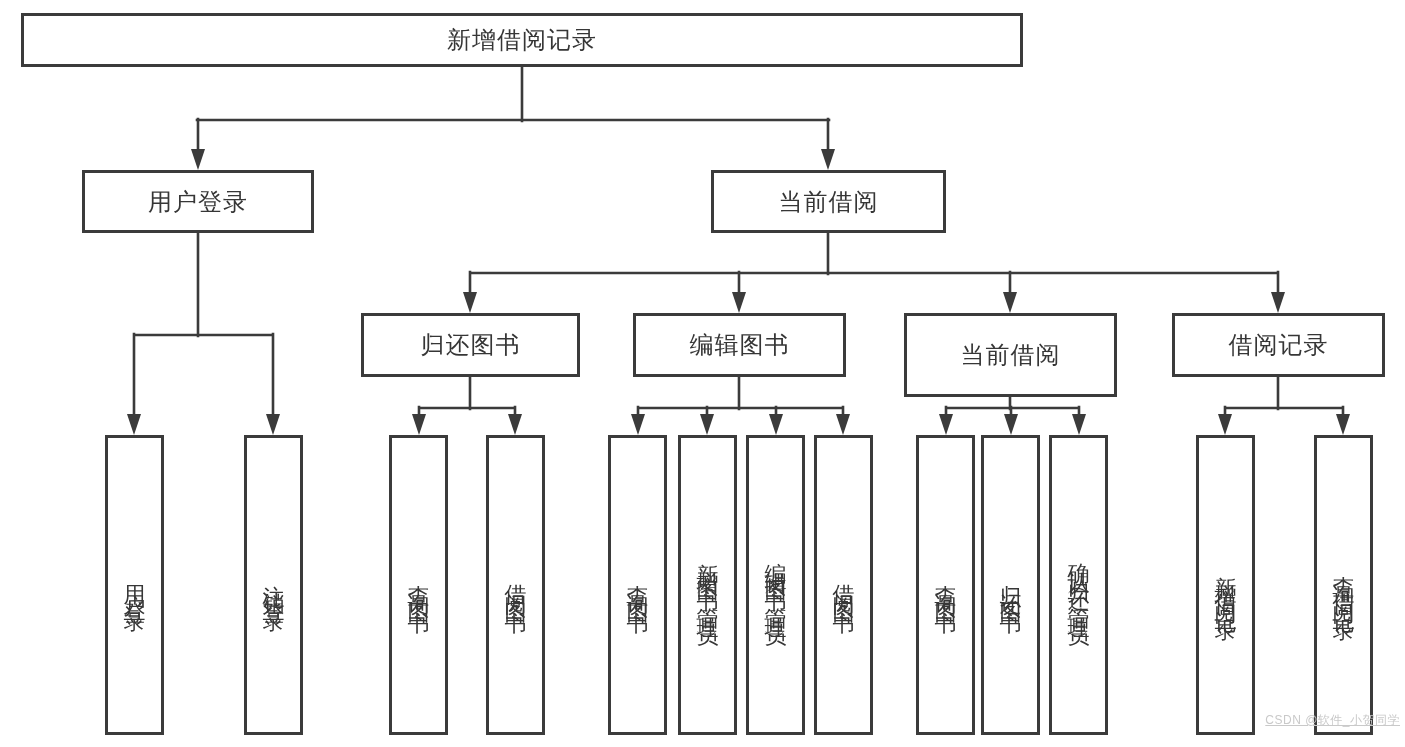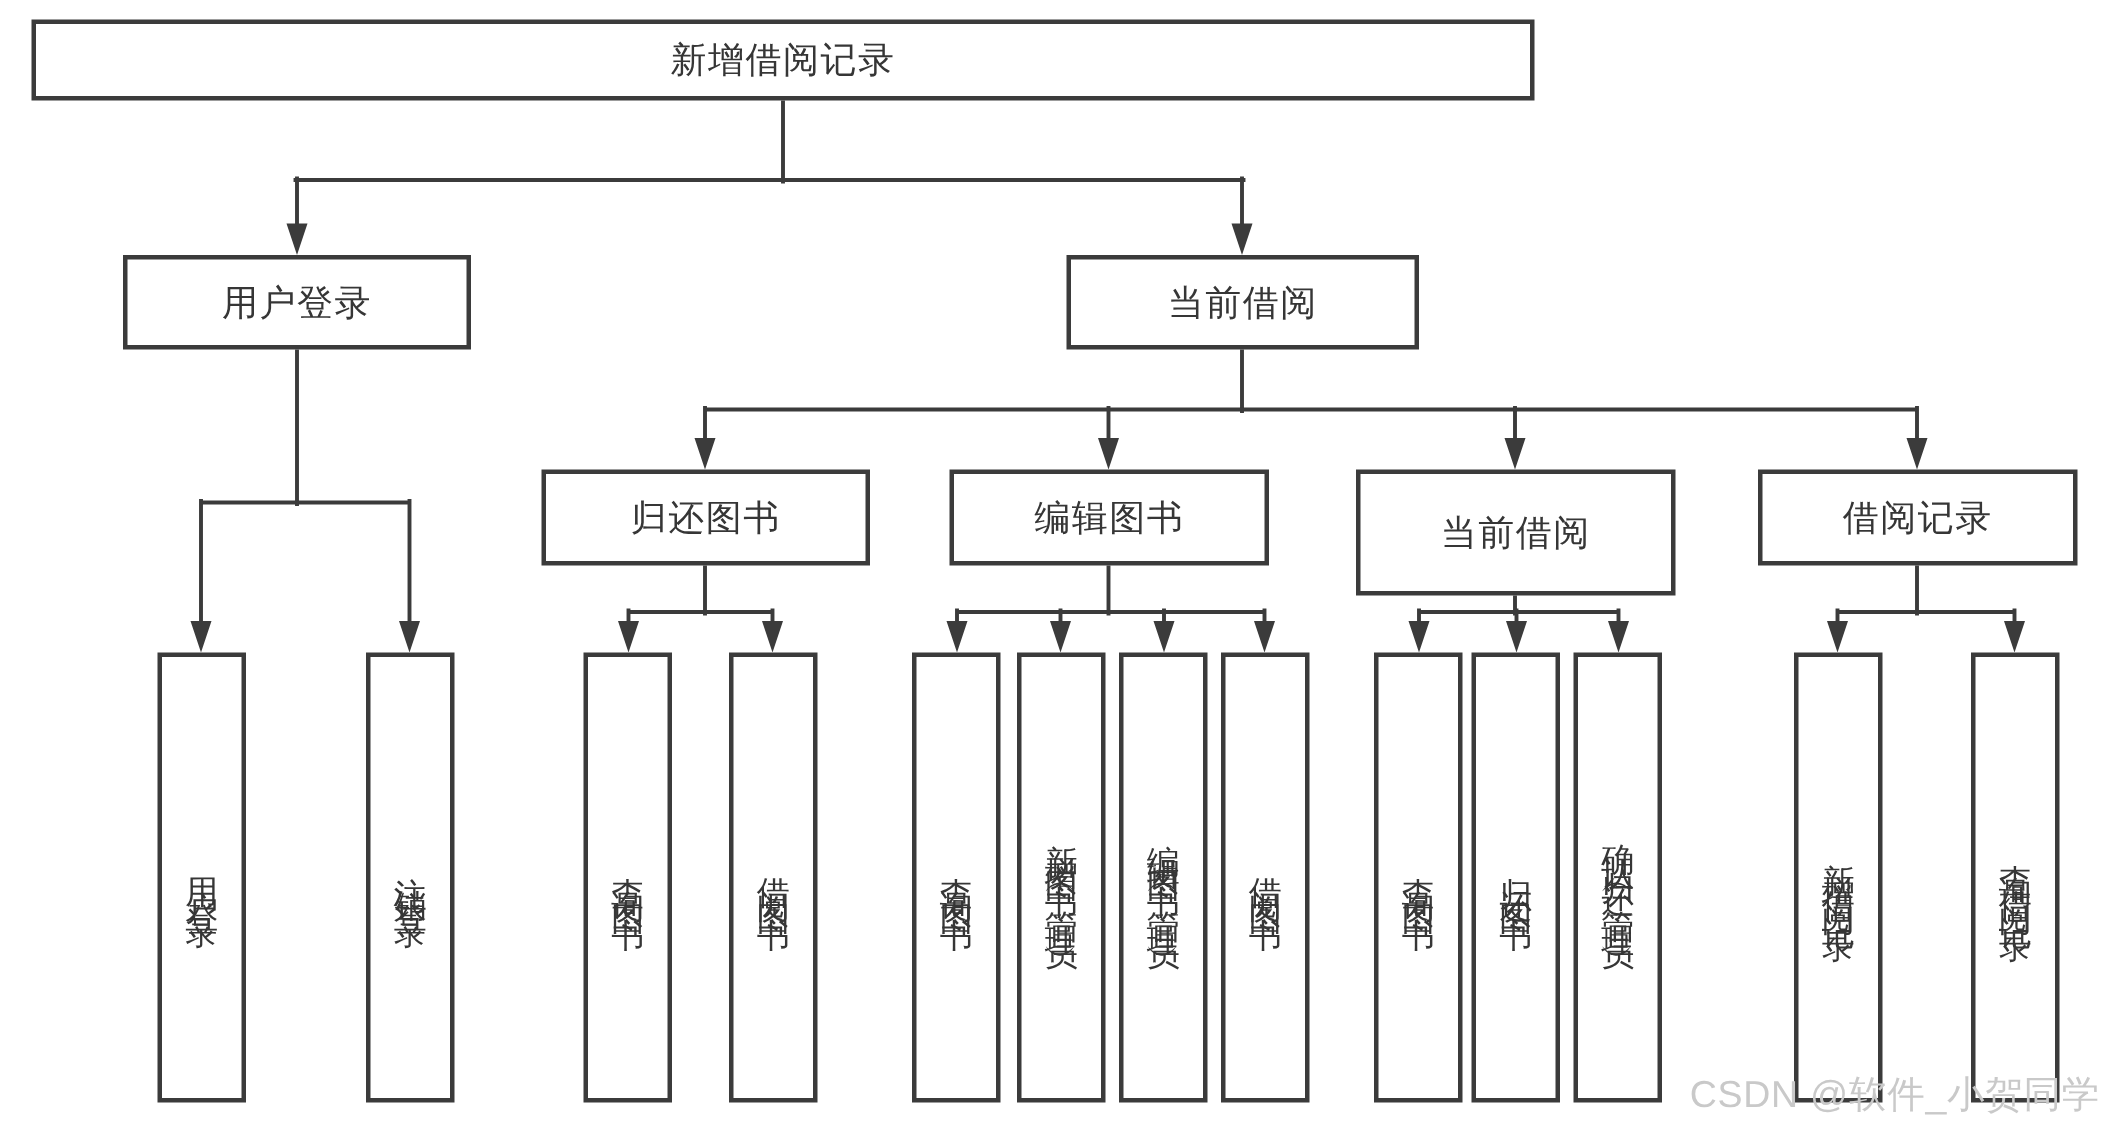--- a/index.html
+++ b/index.html
@@ -45,26 +45,27 @@
   .leaf .lbl {
     writing-mode: vertical-rl;
     text-orientation: mixed;
     font-size: 22px;
     letter-spacing: 9px;
     line-height: 1;
   }
   .watermark {
     position: absolute;
     right: 5px;
-    bottom: 1px;
-    font-size: 25px;
+    bottom: 18px;
+    font-size: 12px;
     letter-spacing: 0.5px;
     color: #c9c9c9;
     z-index: 2;
     white-space: nowrap;
+    text-decoration: underline;
   }
 </style>
 </head>
 <body>
 
 <div class="canvas">
 
   <svg class="wires" width="1405" height="747" viewBox="0 0 1405 747">
     <path fill="none" stroke="#3b3b3b" stroke-width="2.6" stroke-linecap="square" d="M522 66 L522 121
              M197 120 L829 120

